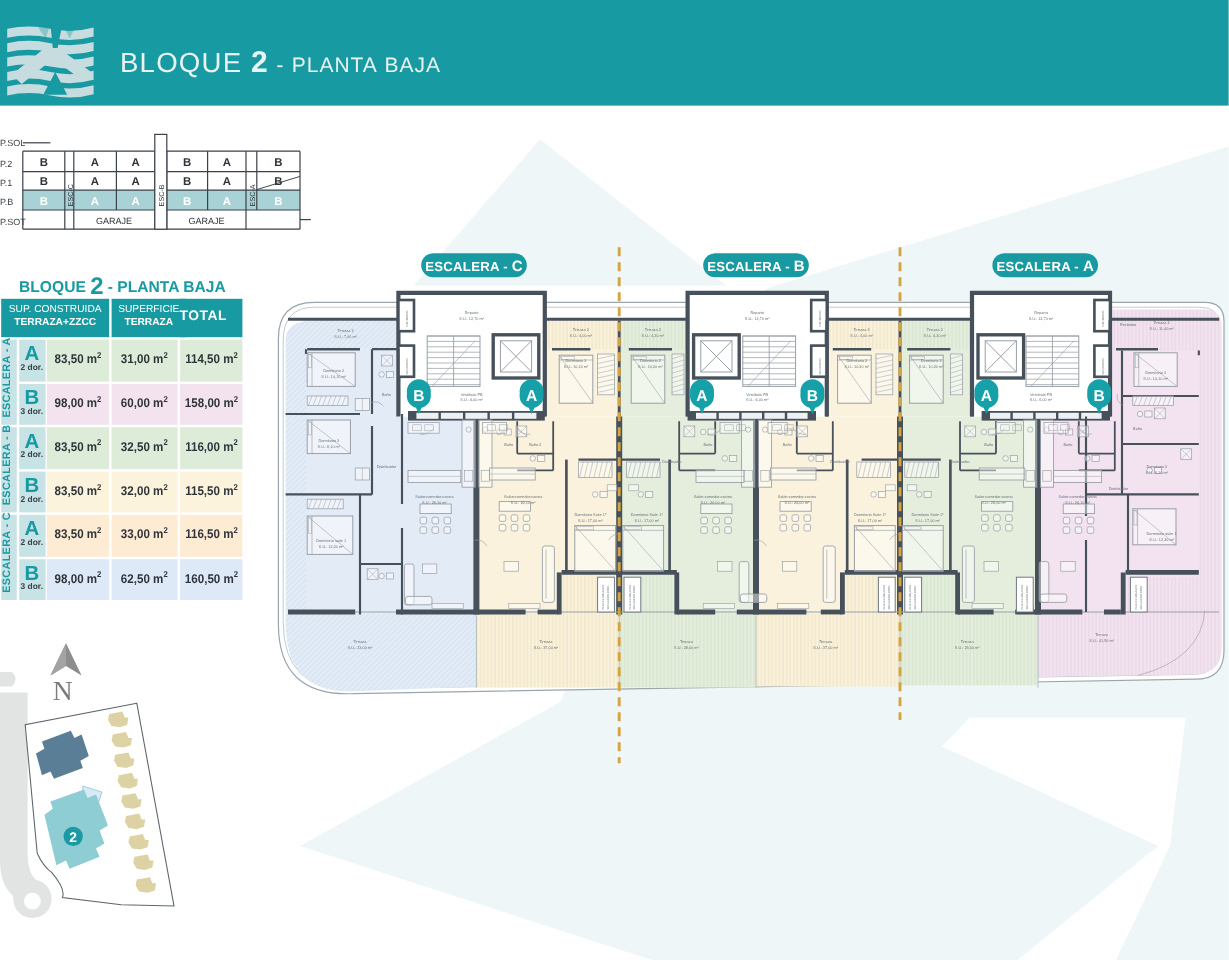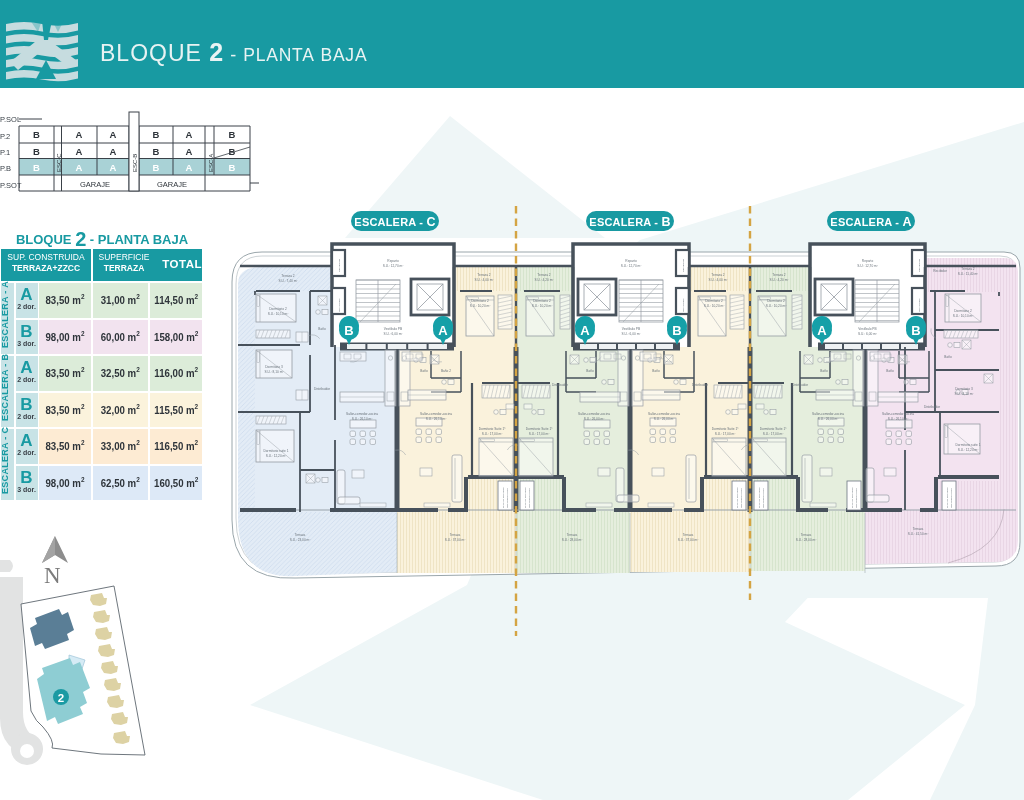--- a/index.html
+++ b/index.html
@@ -73,21 +73,21 @@
     <text x="232" y="170.5" font-size="9.5" font-weight="bold" fill="#ffffff" text-anchor="middle" font-family="Liberation Sans, sans-serif">B</text>
     <text x="60.5" y="172" font-size="6" fill="#2e343a" font-family="Liberation Sans, sans-serif" transform="rotate(-90 60.5 172)">ESC-C</text>
     <text x="137" y="172" font-size="6" fill="#2e343a" font-family="Liberation Sans, sans-serif" transform="rotate(-90 137 172)">ESC-B</text>
     <text x="212.5" y="172" font-size="6" fill="#2e343a" font-family="Liberation Sans, sans-serif" transform="rotate(-90 212.5 172)">ESC-A</text>
     <text x="95" y="186.5" font-size="7.5" fill="#2e343a" text-anchor="middle" font-family="Liberation Sans, sans-serif">GARAJE</text>
     <text x="172" y="186.5" font-size="7.5" fill="#2e343a" text-anchor="middle" font-family="Liberation Sans, sans-serif">GARAJE</text>
   </svg>
 <div style="position:absolute;left:0px;top:228px;width:204px;text-align:center;color:#189aa2;font-size:13px;font-weight:bold;white-space:nowrap;">BLOQUE&nbsp;<span style="font-size:20px;vertical-align:-2px;">2</span> - PLANTA BAJA</div>
 <div style="position:absolute;left:1px;top:249px;width:90px;height:32px;background:#189aa2;color:#fff;text-align:center;font-size:8.5px;line-height:1.3;padding-top:3px;box-sizing:border-box;">SUP. CONSTRUIDA<br><b>TERRAZA+ZZCC</b></div>
 <div style="position:absolute;left:93px;top:249px;width:62px;height:32px;background:#189aa2;color:#fff;text-align:center;font-size:8.5px;line-height:1.3;padding-top:3px;box-sizing:border-box;">SUPERFICIE<br><b>TERRAZA</b></div>
-<div style="position:absolute;left:149.5px;top:249px;width:52.5px;height:32px;background:#189aa2;color:#fff;text-align:right;font-size:11.5px;font-weight:bold;line-height:31px;letter-spacing:0.5px;">TOTAL</div>
+<div style="position:absolute;left:149.5px;top:249px;width:52.5px;height:32px;background:#189aa2;color:#fff;text-align:left;font-size:11.5px;font-weight:bold;line-height:31px;letter-spacing:0.5px;">TOTAL</div>
 <div style="position:absolute;left:1px;top:283px;width:12.5px;height:71.0px;background:#c8e3e6;">
     <div style="position:absolute;left:-24px;top:28px;width:60px;height:14px;transform:rotate(-90deg);color:#189aa2;font-weight:bold;font-size:9px;white-space:nowrap;letter-spacing:0.3px;text-align:center;">ESCALERA - A</div>
   </div>
 <div style="position:absolute;left:1px;top:356px;width:12.5px;height:71.0px;background:#c8e3e6;">
     <div style="position:absolute;left:-24px;top:28px;width:60px;height:14px;transform:rotate(-90deg);color:#189aa2;font-weight:bold;font-size:9px;white-space:nowrap;letter-spacing:0.3px;text-align:center;">ESCALERA - B</div>
   </div>
 <div style="position:absolute;left:1px;top:429px;width:12.5px;height:71.0px;background:#c8e3e6;">
     <div style="position:absolute;left:-24px;top:28px;width:60px;height:14px;transform:rotate(-90deg);color:#189aa2;font-weight:bold;font-size:9px;white-space:nowrap;letter-spacing:0.3px;text-align:center;">ESCALERA - C</div>
   </div>
 <div style="position:absolute;left:15.5px;top:283px;width:22px;height:34.5px;background:#c8e3e6;text-align:center;">

